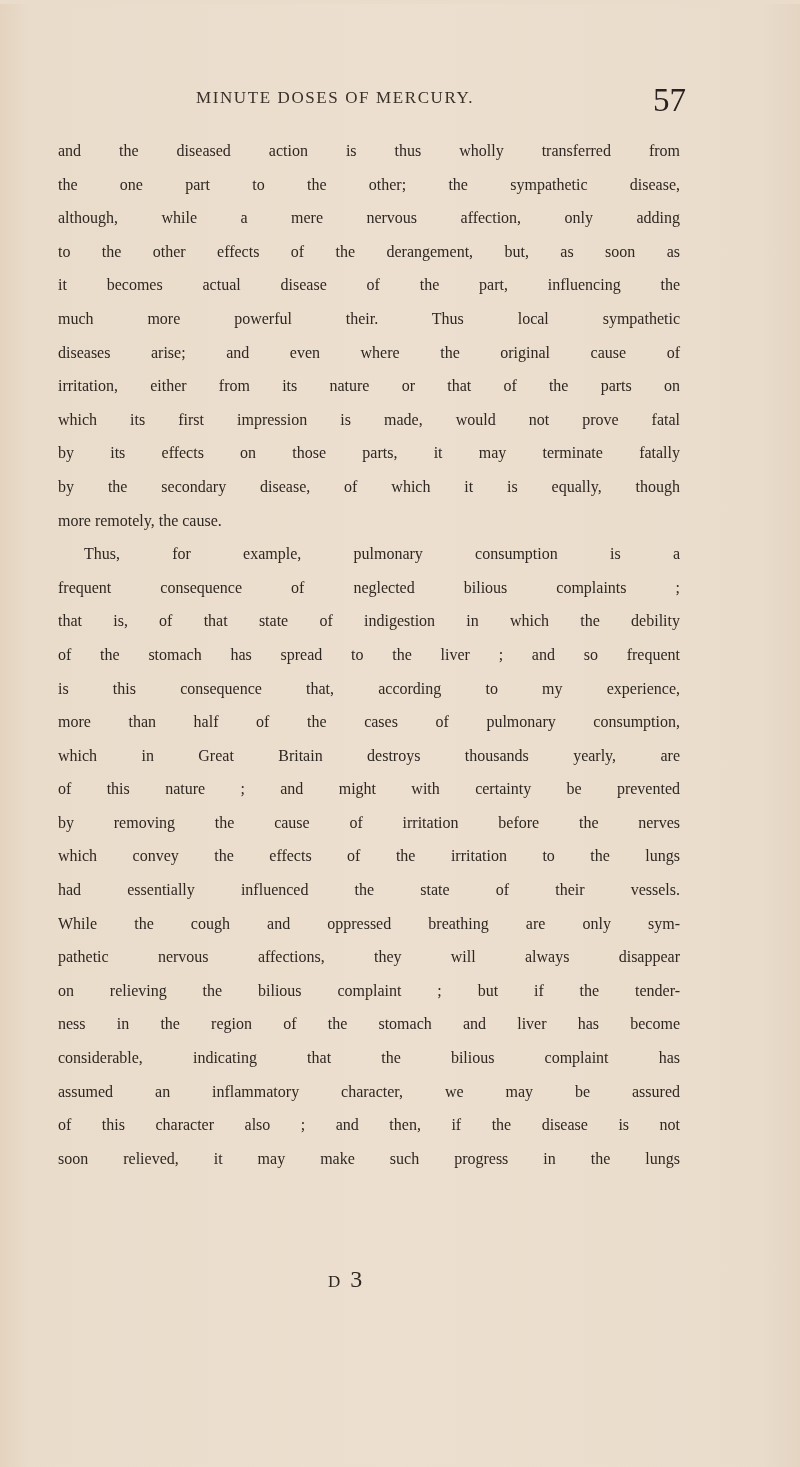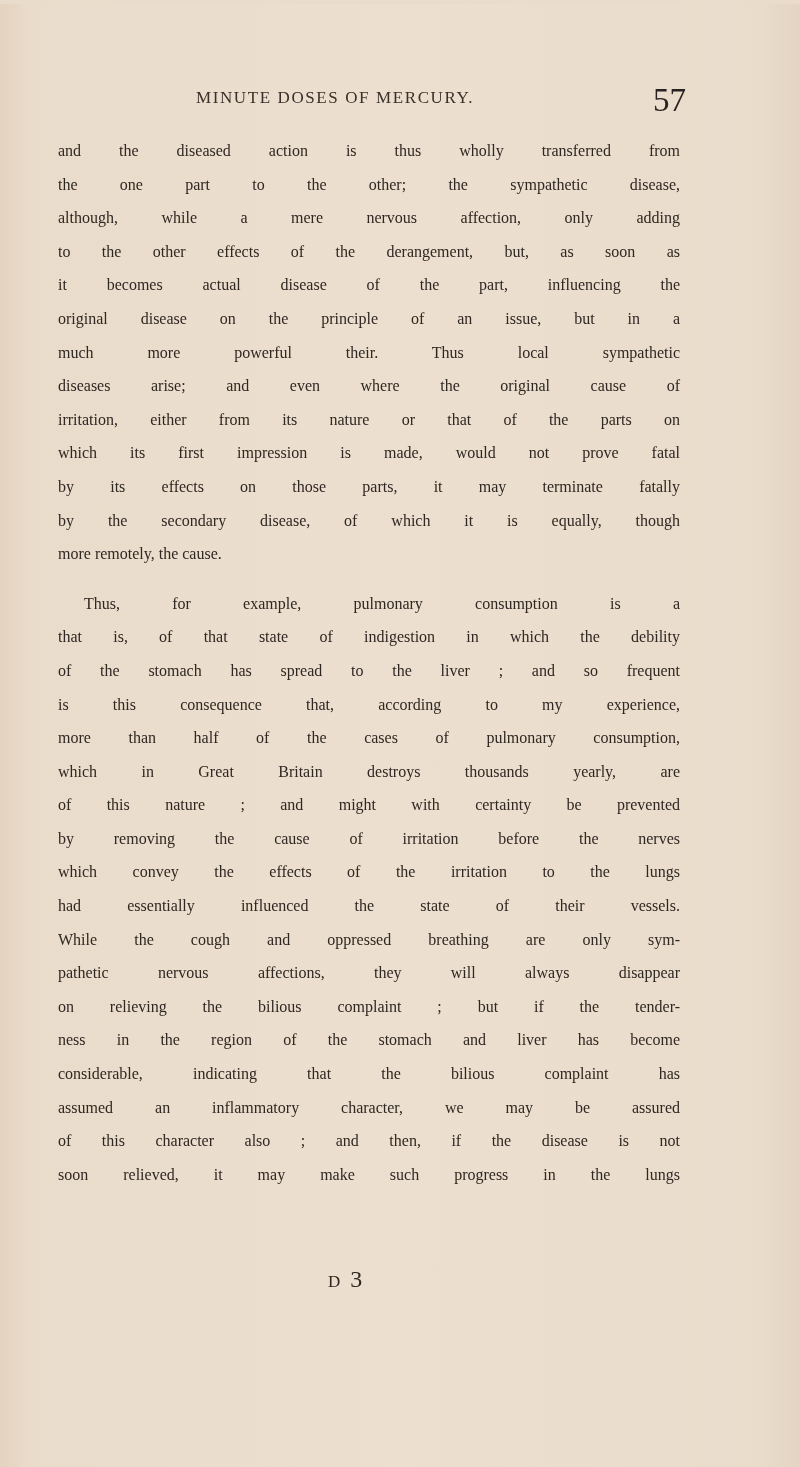--- a/index.html
+++ b/index.html
@@ -60,21 +60,20 @@
       text-align: justify;
       text-align-last: justify;
       white-space: nowrap;
       height: 33.6px;
     }
     .line.last {
       text-align-last: left;
     }
     .line.indent {
       padding-left: 26px;
-      margin-top: 16px;
     }
     .signature {
       position: absolute;
       left: 328px;
       top: 1262px;
       font-size: 24px;
       color: #2f2722;
       letter-spacing: 2px;
       text-align: center;
     }
@@ -94,30 +93,30 @@
     <span class="page-number">57</span>
   </div>
 
   <div class="body-text">
 
     <span class="line">and the diseased action is thus wholly transferred from</span>
     <span class="line">the one part to the other; the sympathetic disease,</span>
     <span class="line">although, while a mere nervous affection, only adding</span>
     <span class="line">to the other effects of the derangement, but, as soon as</span>
     <span class="line">it becomes actual disease of the part, influencing the</span>
-    <span class="line">original disease on the principle of an issue, but in a</span>
     <span class="line">much more powerful their. Thus local sympathetic</span>
     <span class="line">diseases arise; and even where the original cause of</span>
     <span class="line">irritation, either from its nature or that of the parts on</span>
     <span class="line">which its first impression is made, would not prove fatal</span>
     <span class="line">by its effects on those parts, it may terminate fatally</span>
     <span class="line">by the secondary disease, of which it is equally, though</span>
     <span class="line last">more remotely, the cause.</span>
 
     <span class="line indent">Thus, for example, pulmonary consumption is a</span>
+    <span class="line">frequent consequence of neglected bilious complaints ;</span>
     <span class="line">that is, of that state of indigestion in which the debility</span>
     <span class="line">of the stomach has spread to the liver ; and so frequent</span>
     <span class="line">is this consequence that, according to my experience,</span>
     <span class="line">more than half of the cases of pulmonary consumption,</span>
     <span class="line">which in Great Britain destroys thousands yearly, are</span>
     <span class="line">of this nature ; and might with certainty be prevented</span>
     <span class="line">by removing the cause of irritation before the nerves</span>
     <span class="line">which convey the effects of the irritation to the lungs</span>
     <span class="line">had essentially influenced the state of their vessels.</span>
     <span class="line">While the cough and oppressed breathing are only sym-</span>

